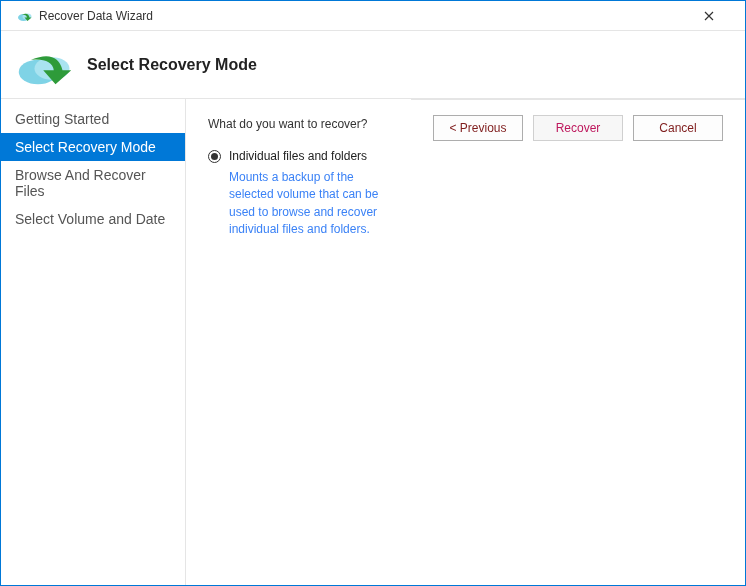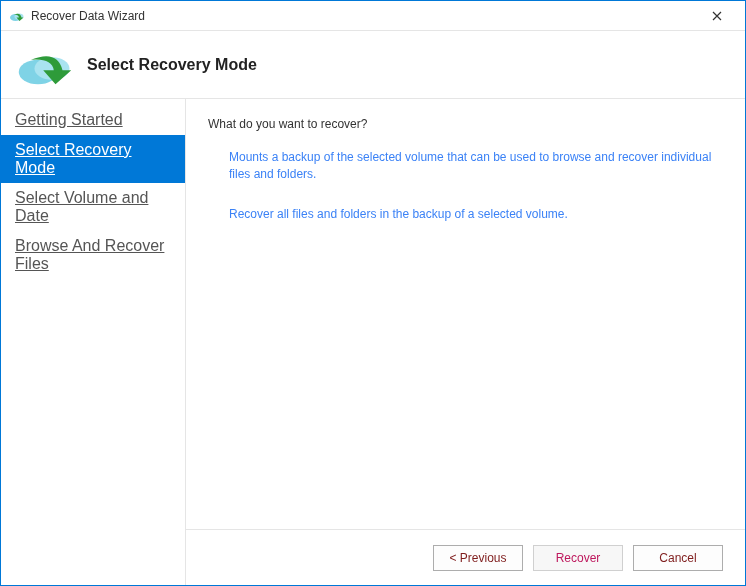--- a/index.html
+++ b/index.html
@@ -14,21 +14,21 @@
       height: 586px;
       border: 1px solid #0078d7;
       display: flex;
       flex-direction: column;
       background: #fff;
     }
     .titlebar {
       height: 30px;
       display: flex;
       align-items: center;
-      padding: 0 8px;
+      padding: 0 16px;
       border-bottom: 1px solid #e5e5e5;
     }
     .titlebar-icon { margin-right: 6px; display:flex; align-items:center;}
     .titlebar-text { flex: 1; font-size: 12px; color: #333; }
     .close-btn {
       width: 40px; height: 28px;
       display: flex; align-items: center; justify-content: center;
       font-size: 14px; color: #333;
     }
 
@@ -53,34 +53,33 @@
       min-height: 0;
     }
     .sidebar {
       width: 185px;
       border-right: 1px solid #e5e5e5;
       padding-top: 6px;
       background: #fff;
     }
     .sidebar-item {
       padding: 6px 14px;
-      font-size: 16px;
+      font-size: 14px;
       color: #555;
       cursor: default;
-      text-decoration: underline;
     }
     .sidebar-item.active {
       background: #0078d7;
       color: #fff;
     }
 
     .content {
       flex: 1;
       display: flex;
-      flex-direction: column;
+      flex-direction: row;
     }
     .content-inner {
       flex: 1;
       padding: 18px 22px;
       overflow: auto;
     }
     .question {
       font-size: 12px;
       color: #333;
       margin-bottom: 18px;
@@ -159,34 +158,37 @@
         <path d="M16 18 Q46 6 52 30 L62 30 L44 46 L30 30 L42 30 Q40 16 16 18 Z" fill="#2e9b3a"></path>
       </svg>
     </span>
     <div class="header-title">Select Recovery Mode</div>
   </div>
 
   <div class="body">
     <div class="sidebar">
       <div class="sidebar-item">Getting Started</div>
       <div class="sidebar-item active">Select Recovery Mode</div>
+      <div class="sidebar-item">Browse And Recover Files</div>
       <div class="sidebar-item">Select Volume and Date</div>
-      <div class="sidebar-item">Browse And Recover Files</div>
     </div>
 
     <div class="content">
       <div class="content-inner">
         <div class="question">What do you want to recover?</div>
 
         <div class="option">
+          <div class="opt-header">
+            <span class="radio checked"></span>
+            <span class="opt-label">Individual files and folders</span>
+          </div>
           <div class="opt-desc">Mounts a backup of the selected volume that can be used to browse and recover individual files and folders.</div>
         </div>
 
         <div class="option">
-          <div class="opt-desc">Recover all files and folders in the backup of a selected volume.</div>
         </div>
       </div>
 
       <div class="footer">
         <button class="btn">&lt; Previous</button>
         <button class="btn disabled">Recover</button>
         <button class="btn">Cancel</button>
       </div>
     </div>
   </div>

